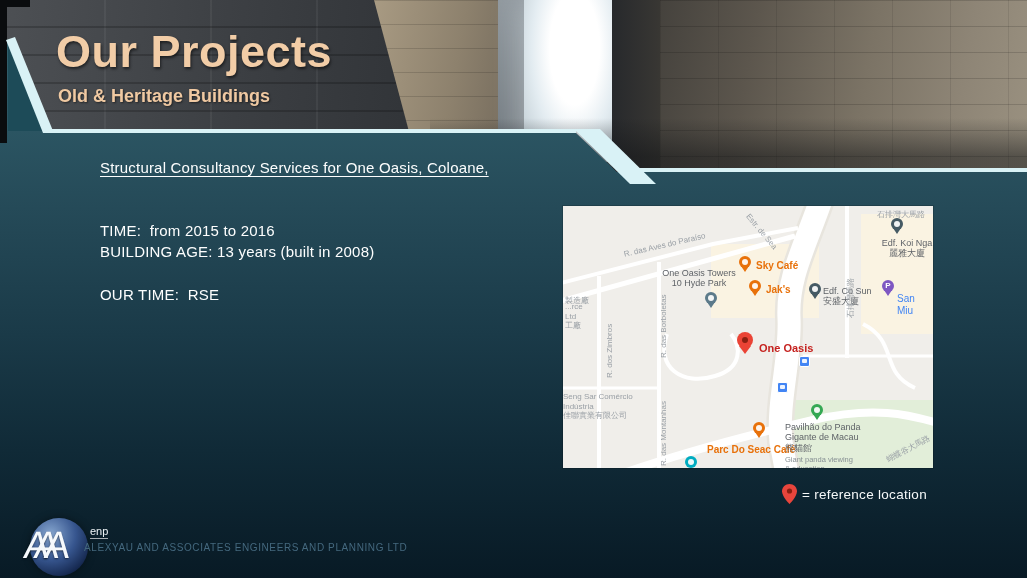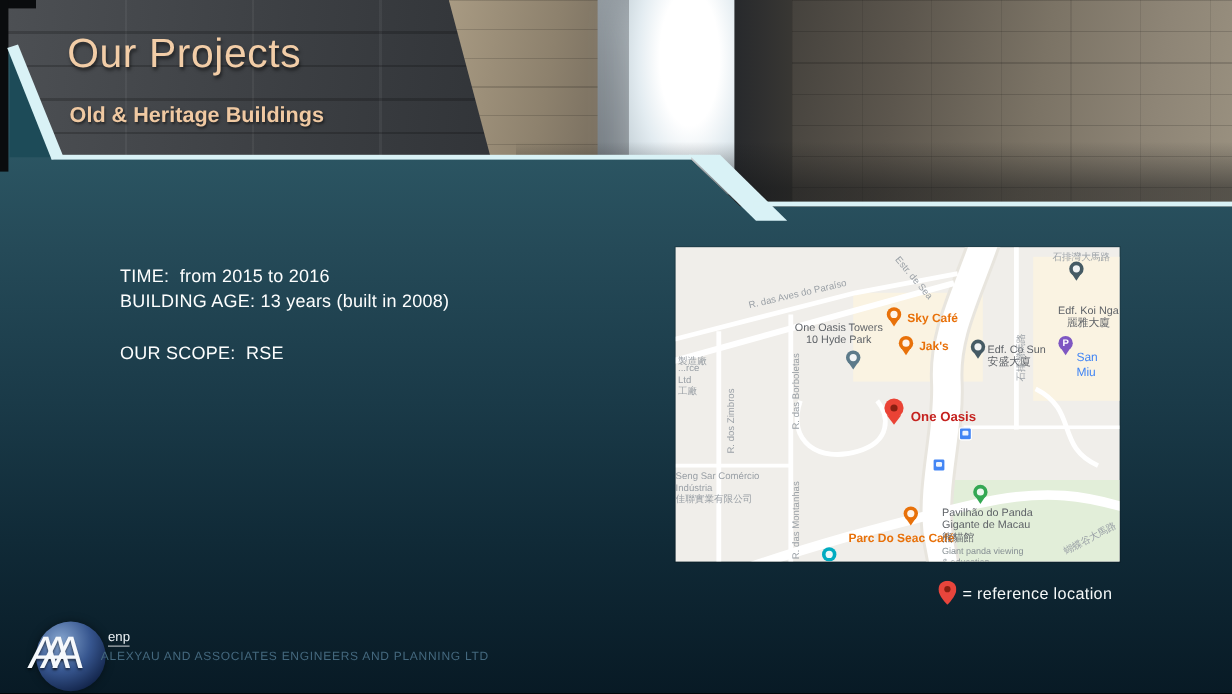--- a/index.html
+++ b/index.html
@@ -33,21 +33,21 @@
   .wall-right{left:660px;top:0;width:367px;height:173px;
     background:linear-gradient(100deg,#45423d 0%,#5c564d 25%,#7b7365 55%,#8e8576 80%,#9a9180 100%);}
   .wall-right::after{content:"";position:absolute;inset:0;
     background:repeating-linear-gradient(180deg,rgba(0,0,0,.15) 0 1px,transparent 1px 26px),
                repeating-linear-gradient(90deg,rgba(0,0,0,.09) 0 1px,transparent 1px 58px);}
   .floor-dark{left:430px;top:118px;width:597px;height:55px;
     background:linear-gradient(180deg,rgba(18,20,22,0) 0%,rgba(18,20,22,.5) 70%);}
   
   .accents{position:absolute;left:0;top:0;pointer-events:none;}
   
-  .title{position:absolute;left:56px;top:26px;font-size:34px;font-weight:400;color:#f2cda7;
+  .title{position:absolute;left:56px;top:26px;font-size:45px;font-weight:700;color:#f2cda7;
     letter-spacing:.5px;text-shadow:1px 2px 3px rgba(0,0,0,.55);}
   .subtitle{position:absolute;left:58px;top:86px;font-size:18px;font-weight:700;color:#f0c9a2;
     text-shadow:1px 1px 2px rgba(0,0,0,.5);}
   
   .body-text{position:absolute;left:100px;top:157px;color:#fdfefe;font-size:15px;letter-spacing:.2px;}
   .proj-link{display:block;color:#fdfefe;text-decoration:underline;text-underline-offset:3px;
     line-height:21px;white-space:pre-wrap;cursor:pointer;}
   .line{white-space:pre-wrap;line-height:21px;}
   .t-time{position:absolute;left:100px;top:220px;}
   .t-age{position:absolute;left:100px;top:241px;}
@@ -121,24 +121,25 @@
     <polygon points="6,40 15,37 53,131 43,133" fill="#d9f2f6"></polygon>
     <rect x="43" y="129" width="533" height="4" fill="#d9f2f6"></rect>
     <polygon points="574,129 600,129 656,184 630,184" fill="#d9f2f6"></polygon>
     <rect x="628" y="168" width="399" height="4" fill="#d9f2f6"></rect>
   </svg>
 
   <div class="title">Our Projects</div>
   <div class="subtitle">Old &amp; Heritage Buildings</div>
 
   <div class="body-text">
+    <span class="proj-link">Structural Consultancy Services for One Oasis, Coloane,</span>
   </div>
   <div class="body-text t-time line">TIME:  from 2015 to 2016</div>
   <div class="body-text t-age line">BUILDING AGE: 13 years (built in 2008)</div>
-  <div class="body-text t-scope line">OUR SCOPE:  RSE</div>
+  <div class="body-text t-scope line">OUR TIME:  RSE</div>
 
   <div class="map" id="map-canvas">
     <div class="blk blk-cream1"></div>
     <div class="blk blk-cream2"></div>
     <div class="blk blk-park"></div>
     <svg width="370" height="262">
       <path d="M258,-6 C242,40 224,72 226,112 C228,152 214,196 218,236 L224,268" stroke="#e8e5de" stroke-width="28" fill="none"></path>
       <path d="M258,-6 C242,40 224,72 226,112 C228,152 214,196 218,236 L224,268" stroke="#ffffff" stroke-width="23" fill="none"></path>
       <path d="M-6,96 L232,30" stroke="#ffffff" stroke-width="5" fill="none"></path>
       <path d="M-6,78 L150,38 L235,22" stroke="#ffffff" stroke-width="4" fill="none"></path>
@@ -152,21 +153,21 @@
       <path d="M300,118 C336,136 316,166 352,182" stroke="#ffffff" stroke-width="4" fill="none"></path>
     </svg>
   <div class="marker pin-orange dotted" style="left: 176px; top: 50px;"></div>
       <div class="map-label lab-orange" style="left: 193px; top: 54px;">Sky Café</div>
       <div class="marker pin-orange dotted" style="left: 186px; top: 74px;"></div>
       <div class="map-label lab-orange" style="left: 203px; top: 78px;">Jak's</div>
       <div class="marker pin-gray dotted" style="left: 142px; top: 86px;"></div>
       <div class="map-label lab-gray center" style="left: 88px; top: 62px;">One Oasis Towers
 10 Hyde Park</div>
       <div class="marker pin-dark dotted" style="left: 328px; top: 12px;"></div>
-      <div class="map-label lab-gray center" style="left: 296px; top: 48px;">Edf. Koi Nga
+      <div class="map-label lab-gray center" style="left: 296px; top: 32px;">Edf. Koi Nga
 麗雅大廈</div>
       <div class="marker pin-dark dotted" style="left: 246px; top: 77px;"></div>
       <div class="map-label lab-gray" style="left: 260px; top: 80px;">Edf. Co Sun
 安盛大廈</div>
       <div class="marker pin-purple" style="left: 319px; top: 74px;">P</div>
       <div class="map-label lab-blue" style="left: 334px; top: 87px;">San Miu</div>
       <div class="marker pin-red-large dotted" style="left: 174px; top: 126px;"></div>
       <div class="map-label lab-red" style="left: 196px; top: 136px;">One Oasis</div>
       <div class="marker pin-orange dotted" style="left: 190px; top: 216px;"></div>
       <div class="map-label lab-orange" style="left: 144px; top: 238px;">Parc Do Seac Café</div>

